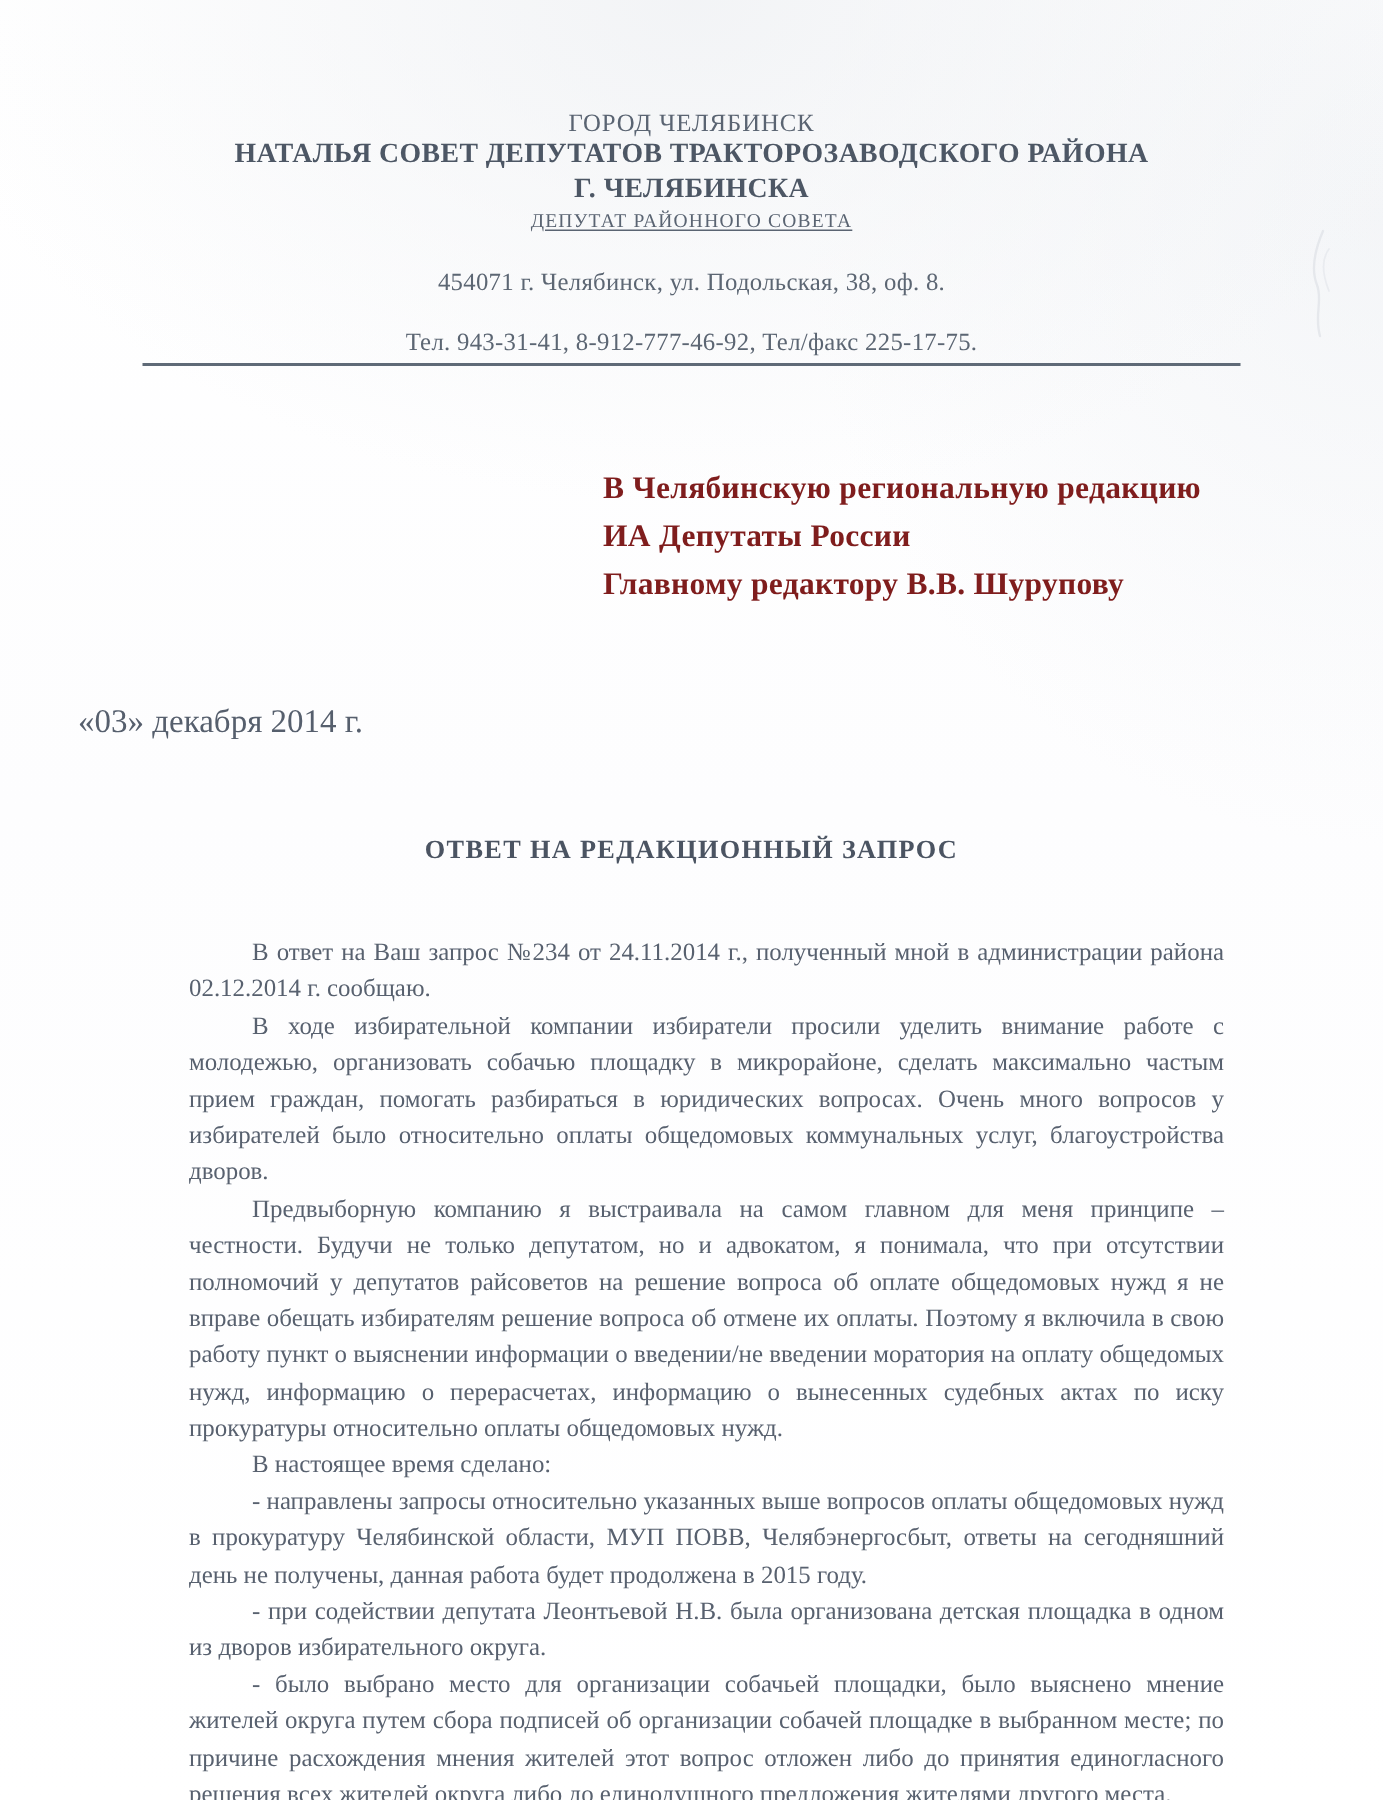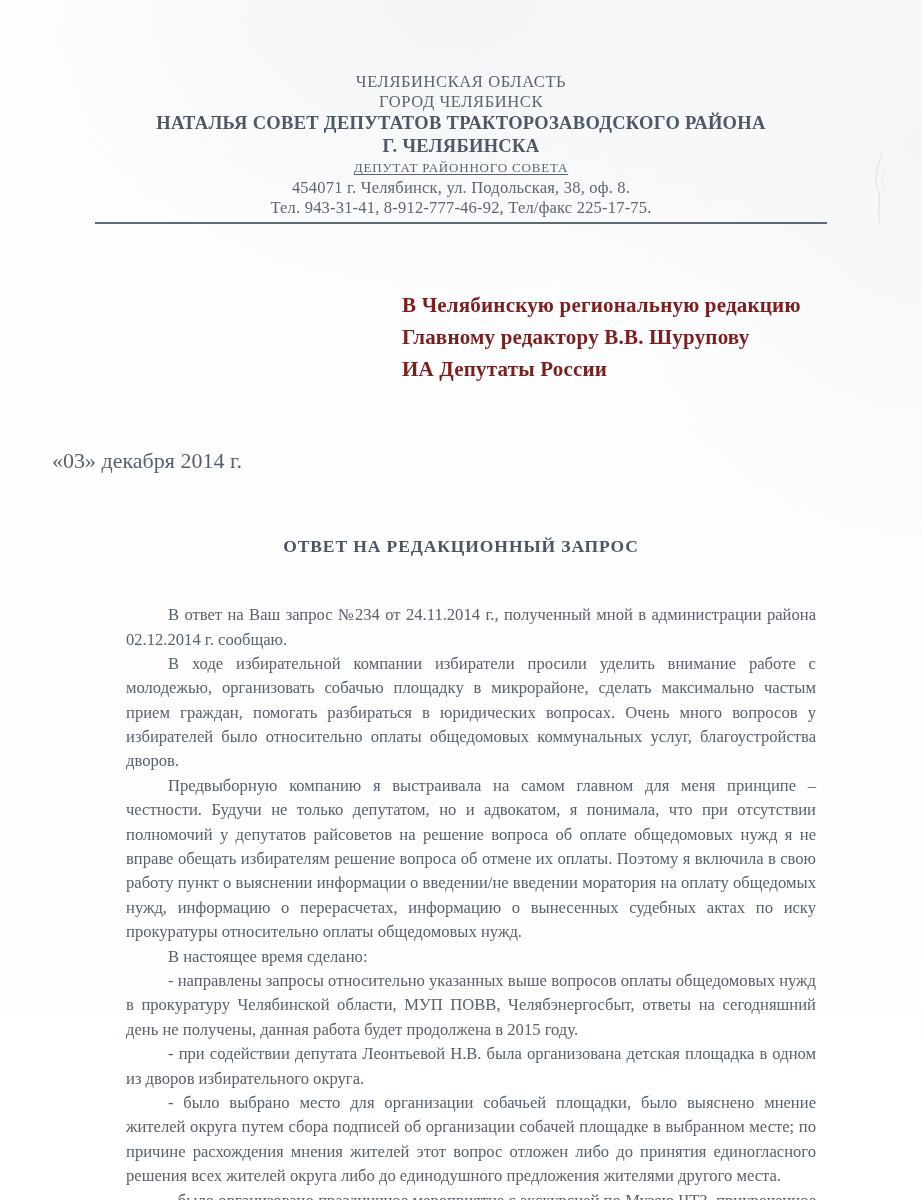--- a/index.html
+++ b/index.html
@@ -77,20 +77,21 @@
 
   .lh-underline-row {
     line-height: 1.3;
   }
 
   .lh-address,
   .lh-phones {
     font-size: 16.5px;
     color: #5c6673;
     letter-spacing: 0.2px;
+    margin-top: 20px;
   }
 
   .rule {
     width: 732px;
     margin: 4px auto 0 auto;
     height: 0;
     border-top: 2.2px solid #5f6a77;
   }
 
   
@@ -160,36 +161,35 @@
 <div class="page">
 
   <svg class="scan-mark" viewBox="0 0 34 78" aria-hidden="true">
     <path d="M20 4 C14 18, 12 30, 16 40 C20 50, 14 60, 18 74" fill="none" stroke="#c9ced6" stroke-width="1.6" stroke-linecap="round"></path>
     <path d="M24 16 C18 24, 20 34, 24 44" fill="none" stroke="#d5d9e0" stroke-width="1.2" stroke-linecap="round"></path>
   </svg>
 
   <div class="sheet">
 
     <header class="letterhead">
-      <div class="lh-line lh-org1">ЧЕЛЯБИНСКАЯ ОБЛАСТЬ</div>
       <div class="lh-line lh-org2">ГОРОД ЧЕЛЯБИНСК</div>
       <div class="lh-line lh-council">НАТАЛЬЯ СОВЕТ ДЕПУТАТОВ ТРАКТОРОЗАВОДСКОГО РАЙОНА</div>
       <div class="lh-line lh-city">Г. ЧЕЛЯБИНСКА</div>
       <div class="lh-underline-row">
         <span class="lh-position">ДЕПУТАТ РАЙОННОГО СОВЕТА</span>
       </div>
       <div class="lh-line lh-address">454071 г. Челябинск, ул. Подольская, 38, оф. 8.</div>
       <div class="lh-line lh-phones">Тел. 943-31-41, 8-912-777-46-92, Тел/факс 225-17-75.</div>
       <div class="rule"></div>
     </header>
 
     <section class="addressee">
       <div>В Челябинскую региональную редакцию</div>
+      <div>ИА Депутаты России</div>
       <div>Главному редактору В.В. Шурупову</div>
-      <div>ИА Депутаты России</div>
     </section>
 
     <div class="date-line">«03» декабря 2014 г.</div>
 
     <h1 class="doc-title">ОТВЕТ НА РЕДАКЦИОННЫЙ ЗАПРОС</h1>
 
     <section class="body-text">
       <p>В ответ на Ваш запрос №234 от 24.11.2014 г., полученный мной в администрации района 02.12.2014 г. сообщаю.</p>
       <p>В ходе избирательной компании избиратели просили уделить внимание работе с молодежью, организовать собачью площадку в микрорайоне, сделать максимально частым прием граждан, помогать разбираться в юридических вопросах. Очень много вопросов у избирателей было относительно оплаты общедомовых коммунальных услуг, благоустройства дворов.</p>
       <p>Предвыборную компанию я выстраивала на самом главном для меня принципе – честности. Будучи не только депутатом, но и адвокатом, я понимала, что при отсутствии полномочий у депутатов райсоветов на решение вопроса об оплате  общедомовых нужд я не вправе обещать избирателям решение вопроса об отмене их оплаты. Поэтому я включила в свою работу пункт о выяснении информации о введении/не введении моратория на оплату общедомых нужд, информацию о перерасчетах, информацию о вынесенных судебных актах по иску прокуратуры относительно оплаты общедомовых нужд.</p>

